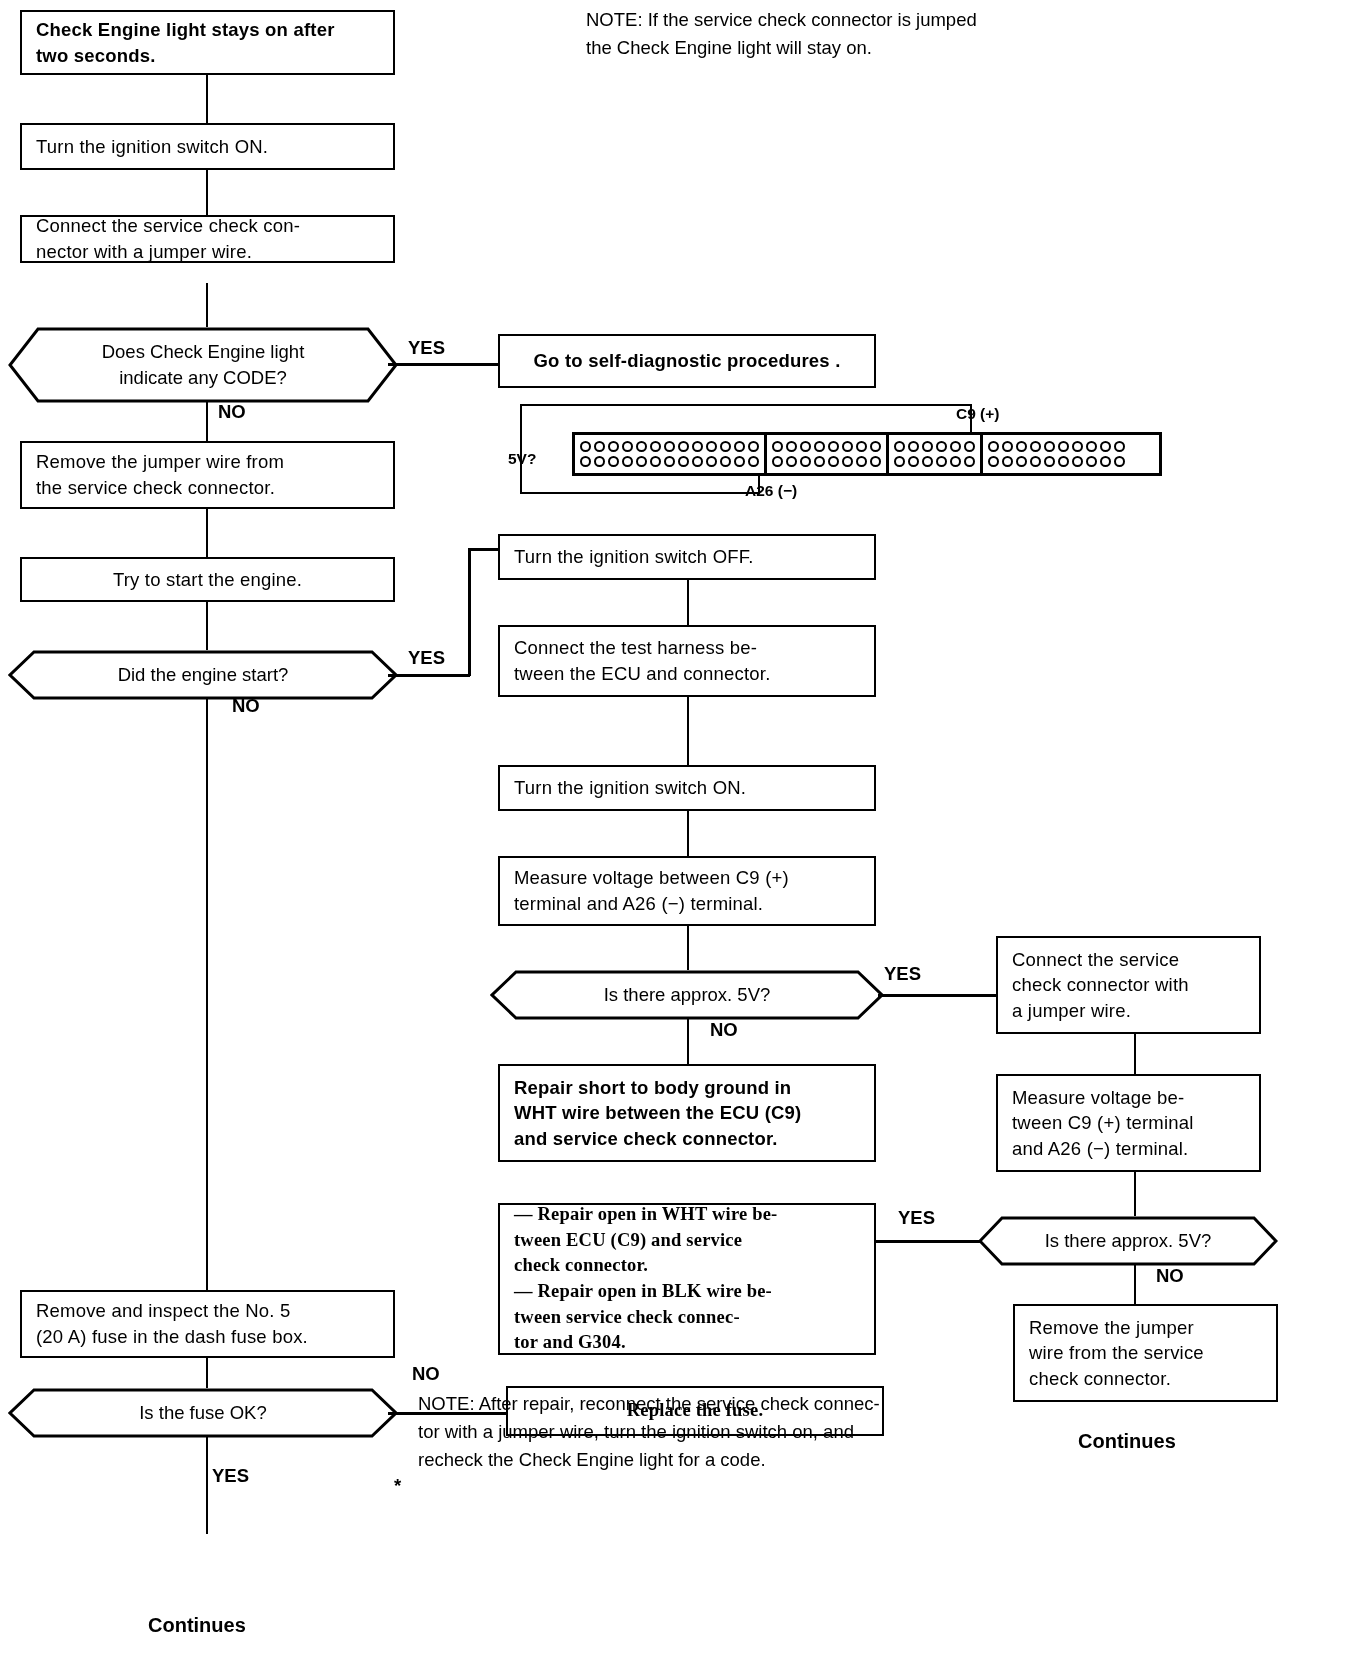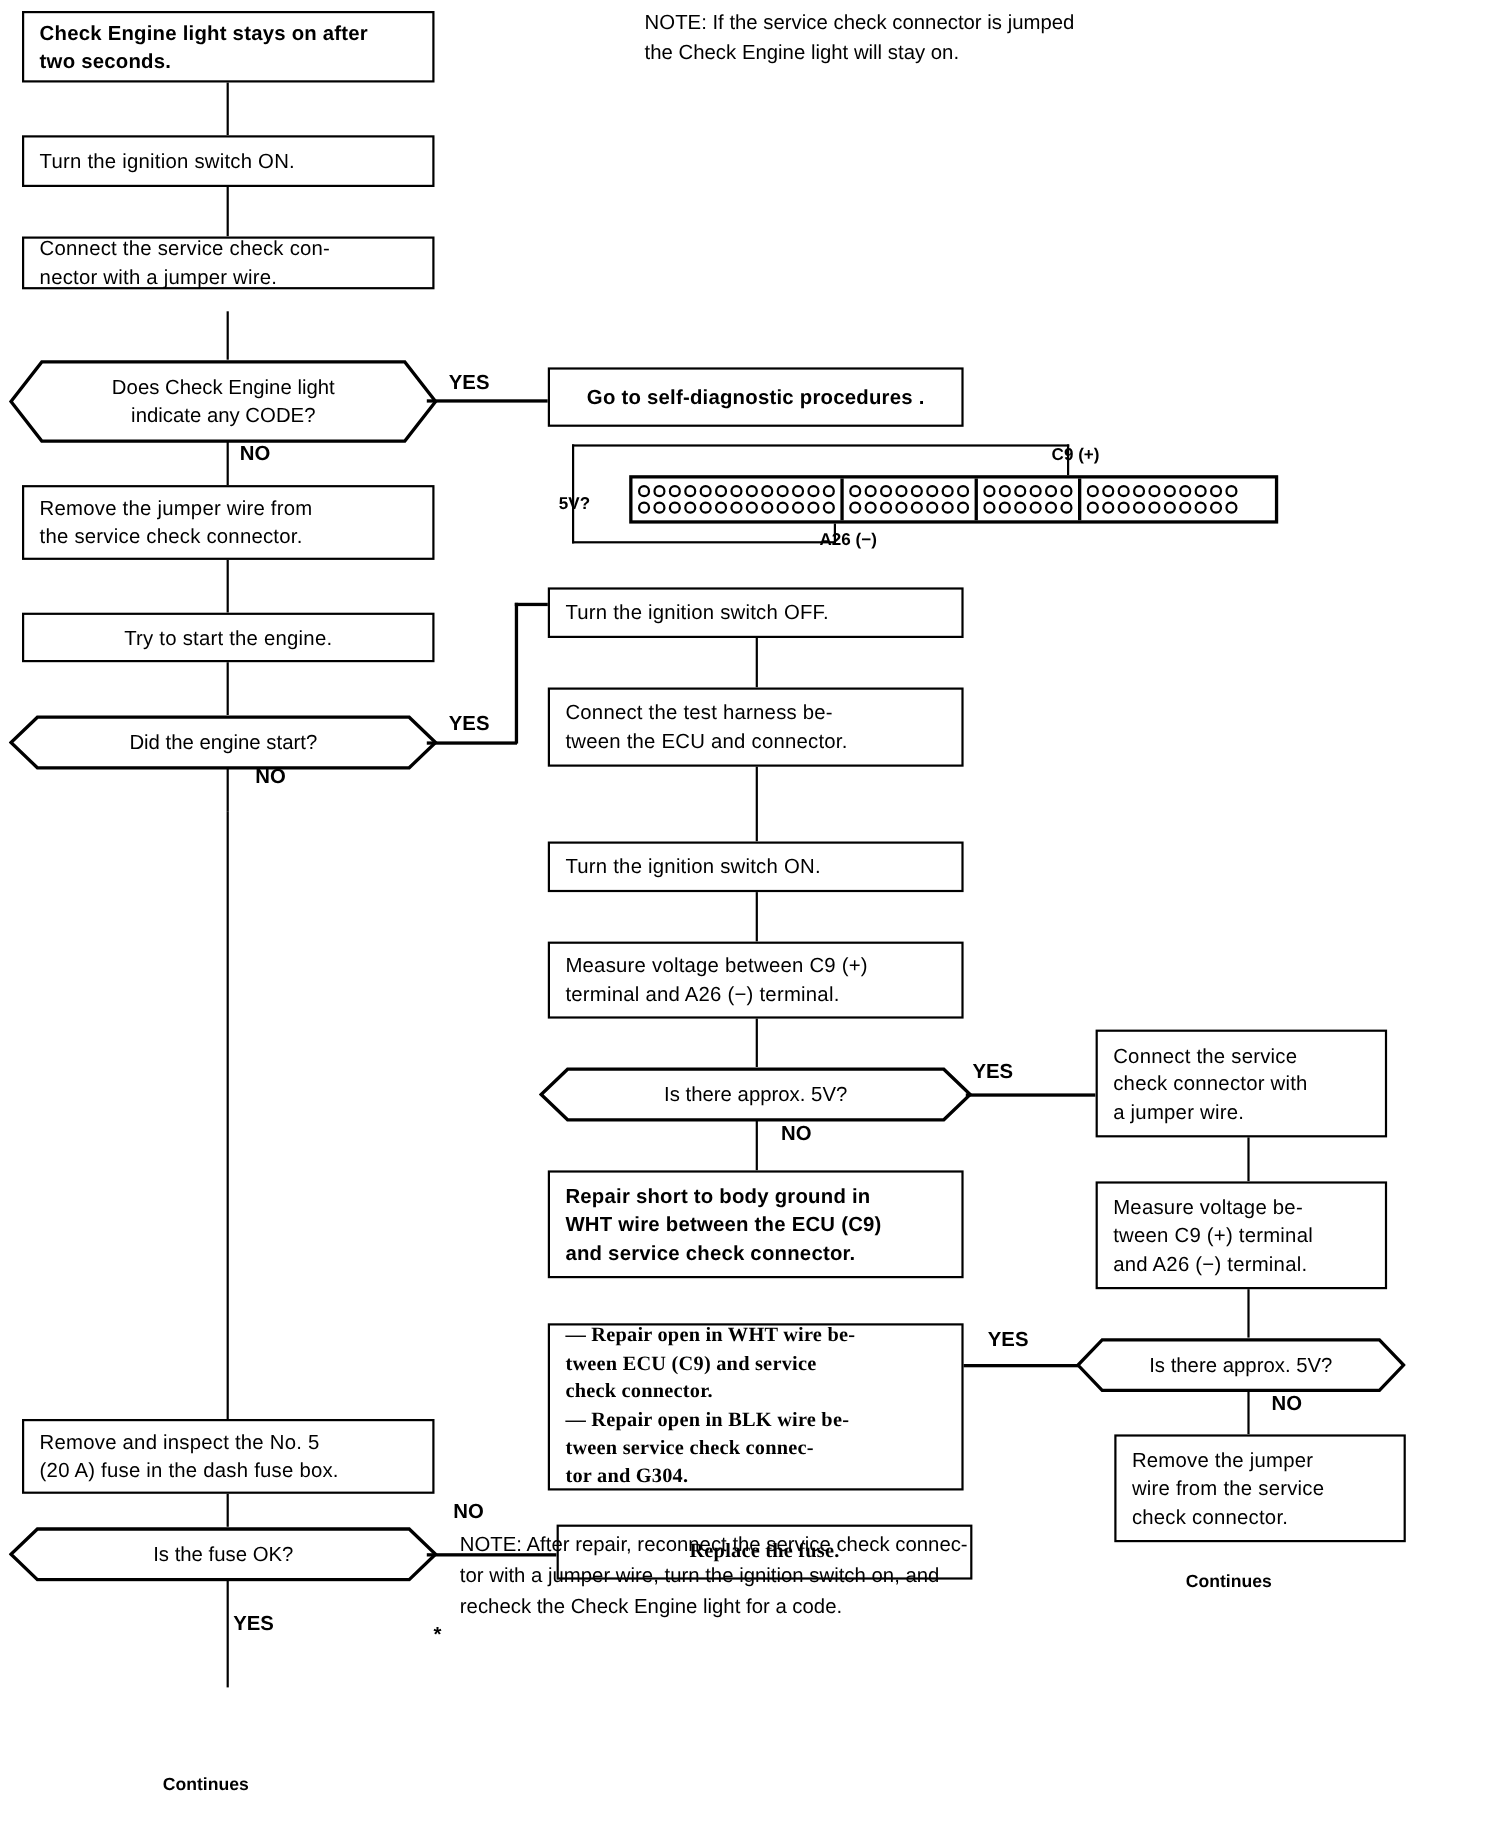--- a/index.html
+++ b/index.html
@@ -67,21 +67,21 @@
   .lnh.thick { height: 3px; }
 
   
   .label {
     position: absolute;
     font-size: 18.5px;
     line-height: 1.35;
     white-space: pre-line;
   }
   .label.bold { font-weight: bold; }
-  .label.big { font-size: 16px; font-weight: bold; }
+  .label.big { font-size: 20px; font-weight: bold; }
   .label.small { font-size: 15.5px; font-weight: bold; }
 
   .note {
     position: absolute;
     font-size: 18.5px;
     line-height: 1.5;
     white-space: pre-line;
   }
 
   

